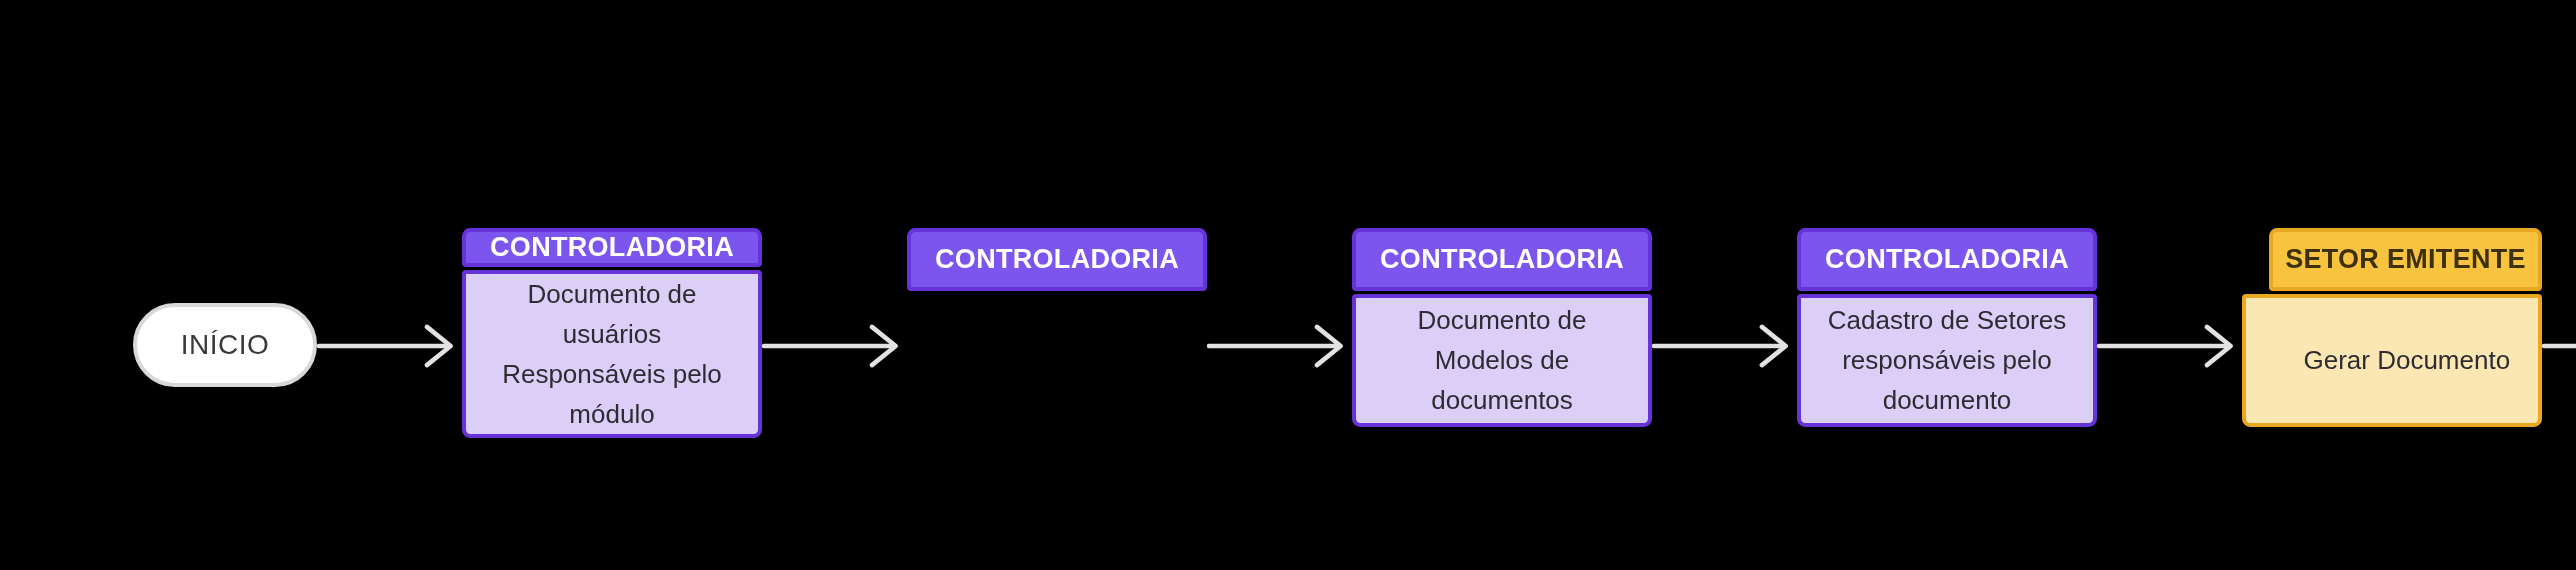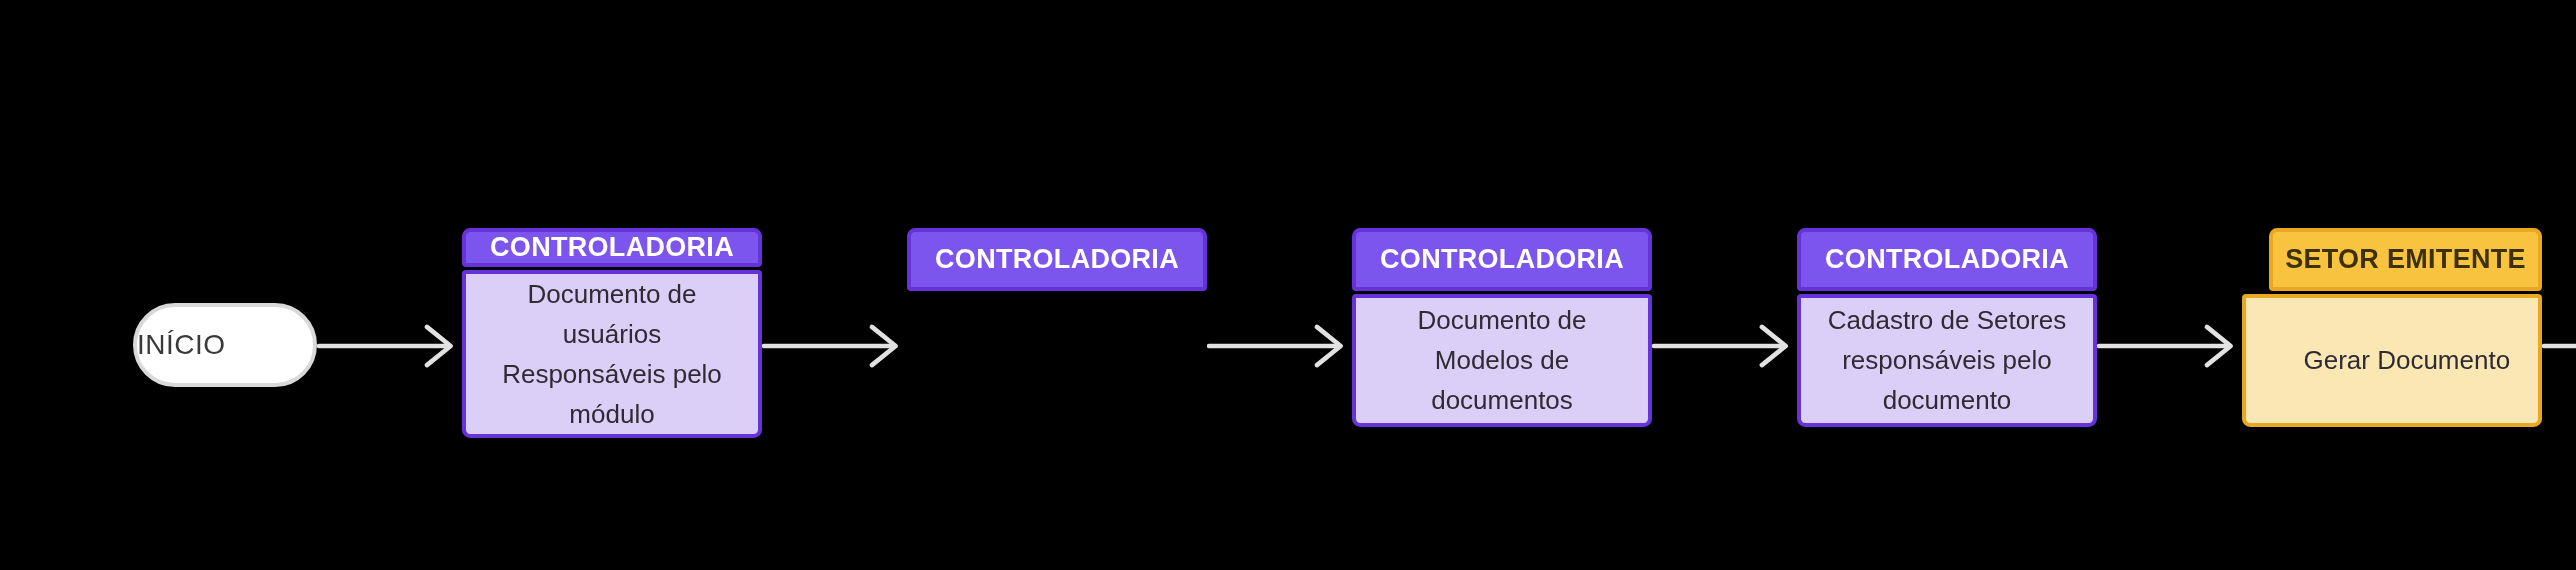--- a/index.html
+++ b/index.html
@@ -26,21 +26,21 @@
     flex: 0 0 auto;
     margin-top: 75px;
     width: 184px;
     height: 84px;
     box-sizing: border-box;
     background: #FFFFFF;
     border: 4.1px solid #D9D9D9;
     border-radius: 46px;
     display: flex;
     align-items: center;
-    justify-content: flex-start;
+    justify-content: center;
     font-size: 28px;
     font-weight: 500;
     letter-spacing: 0.5px;
     color: #3A3A3A;
   }
   .arrow {
     flex: 0 0 auto;
     margin-top: 87px;
     width: 145px;
     height: 62px;

